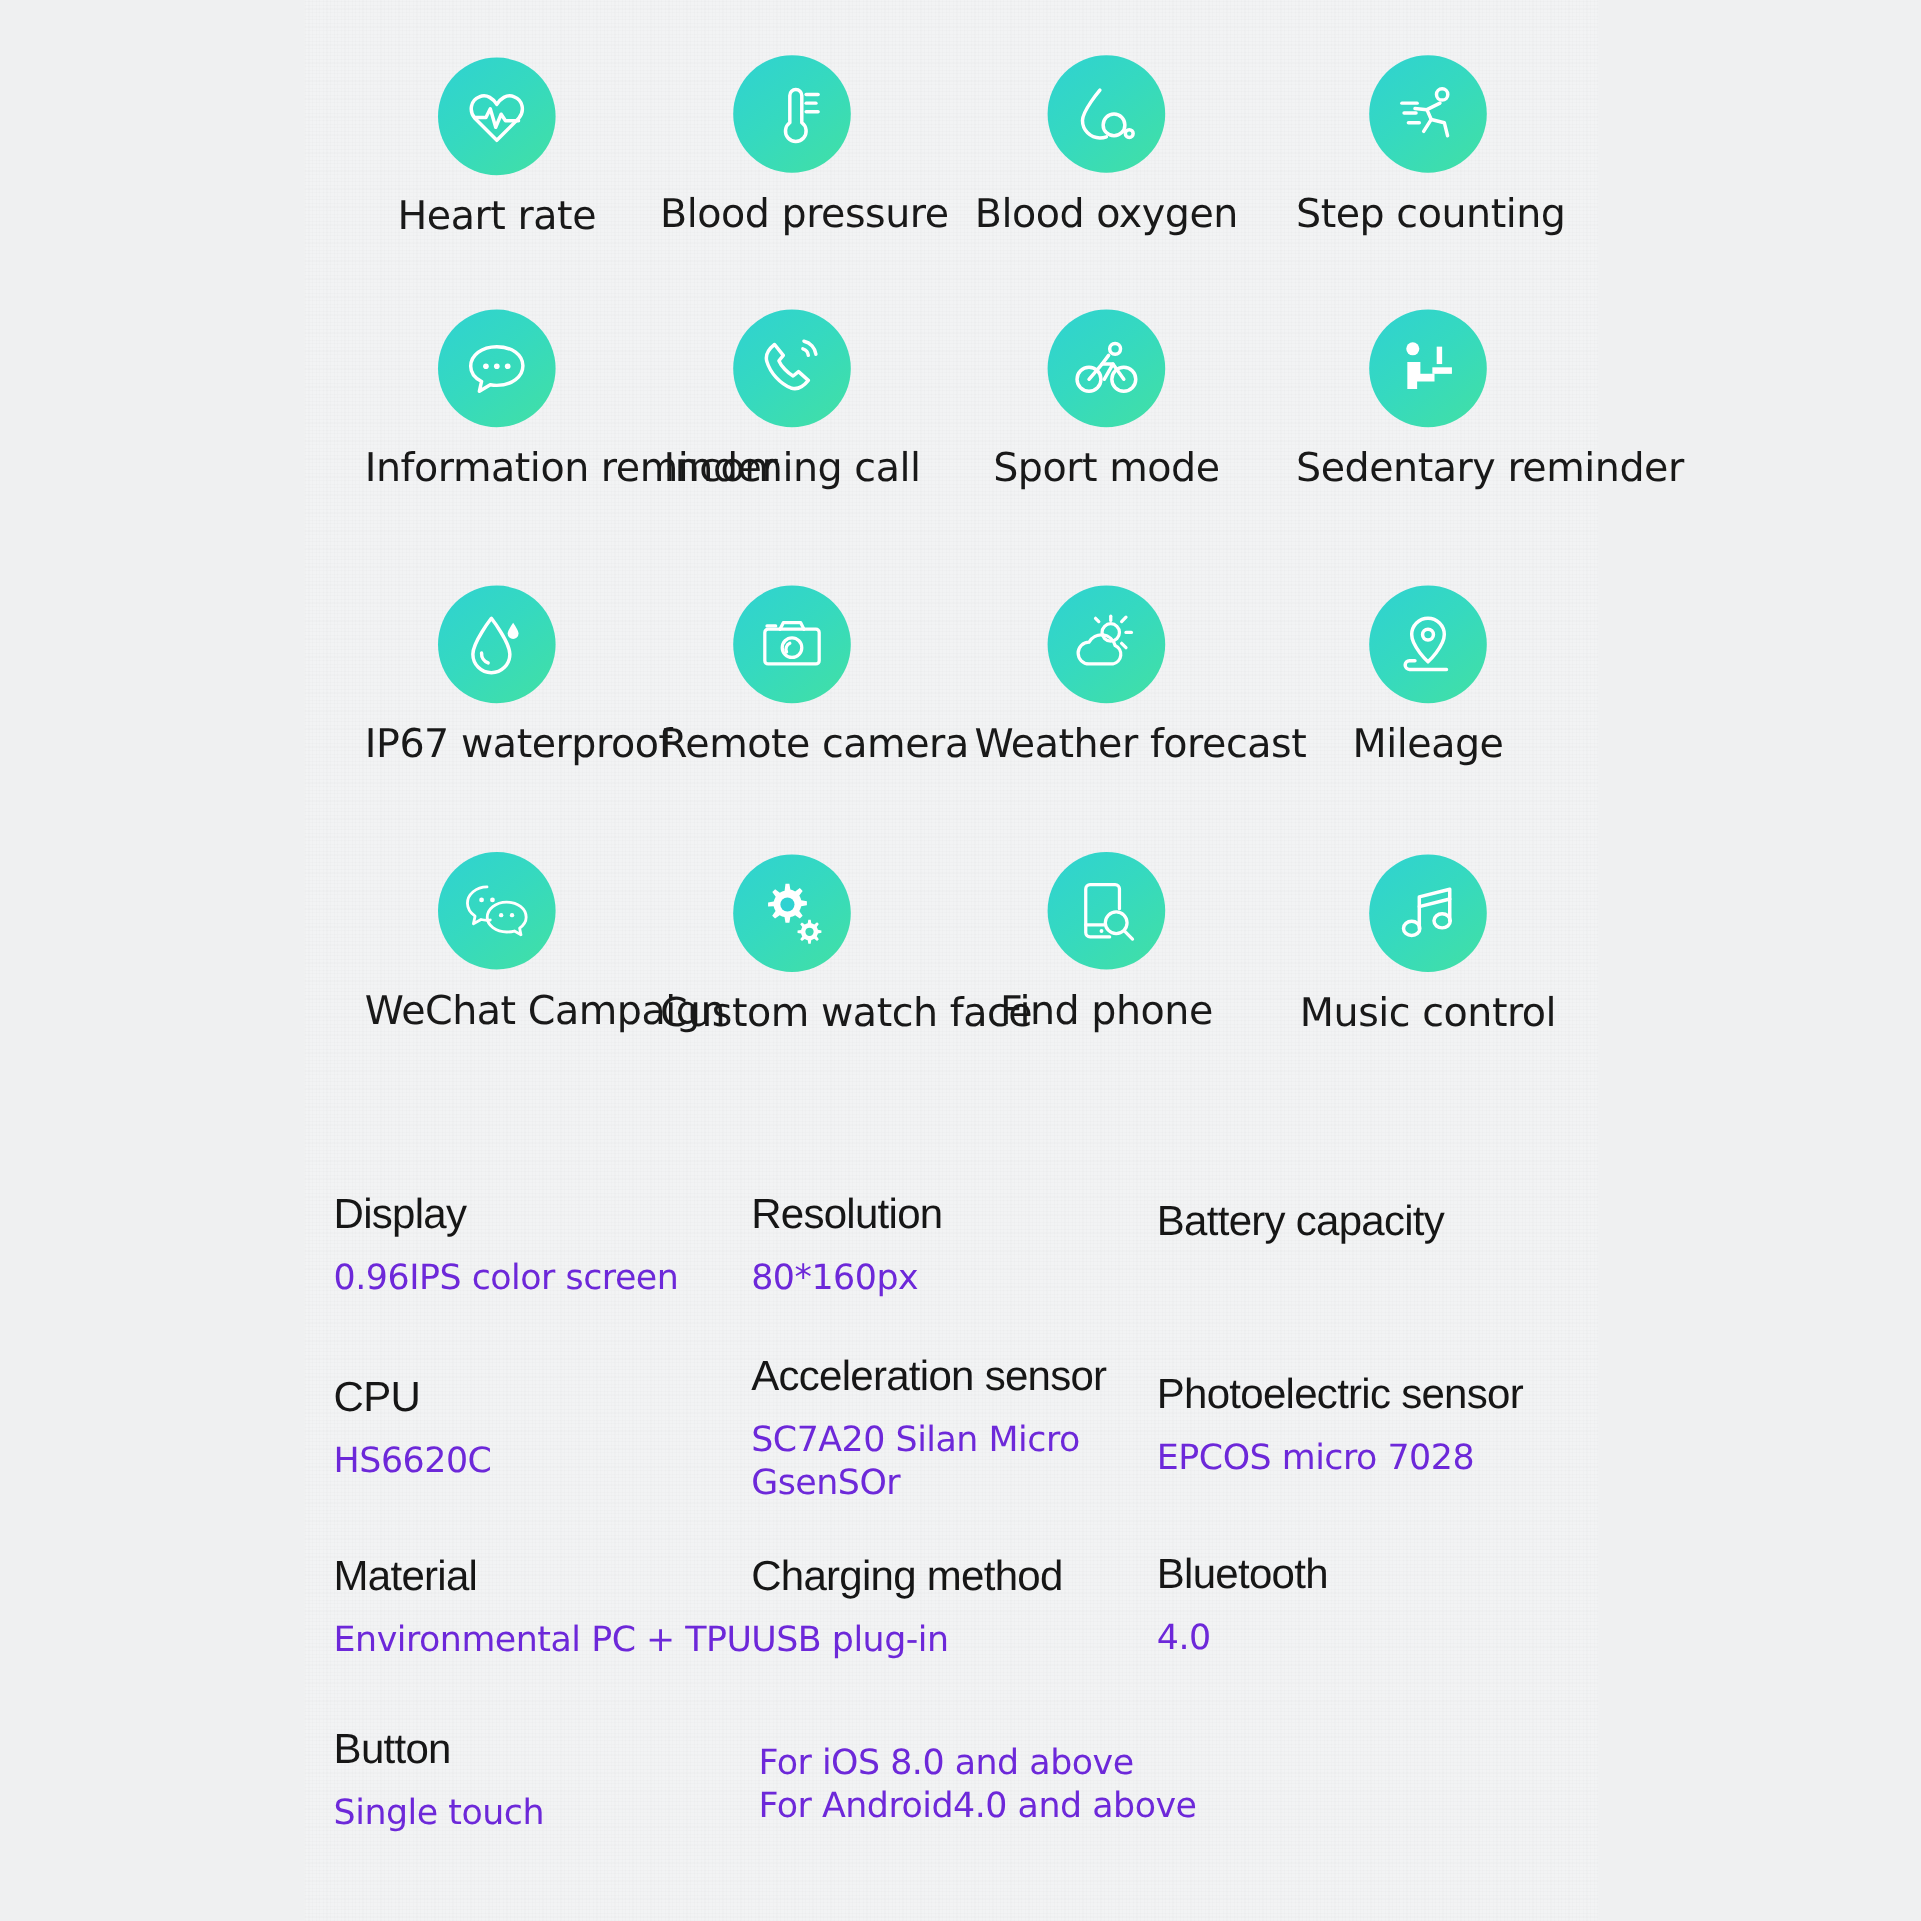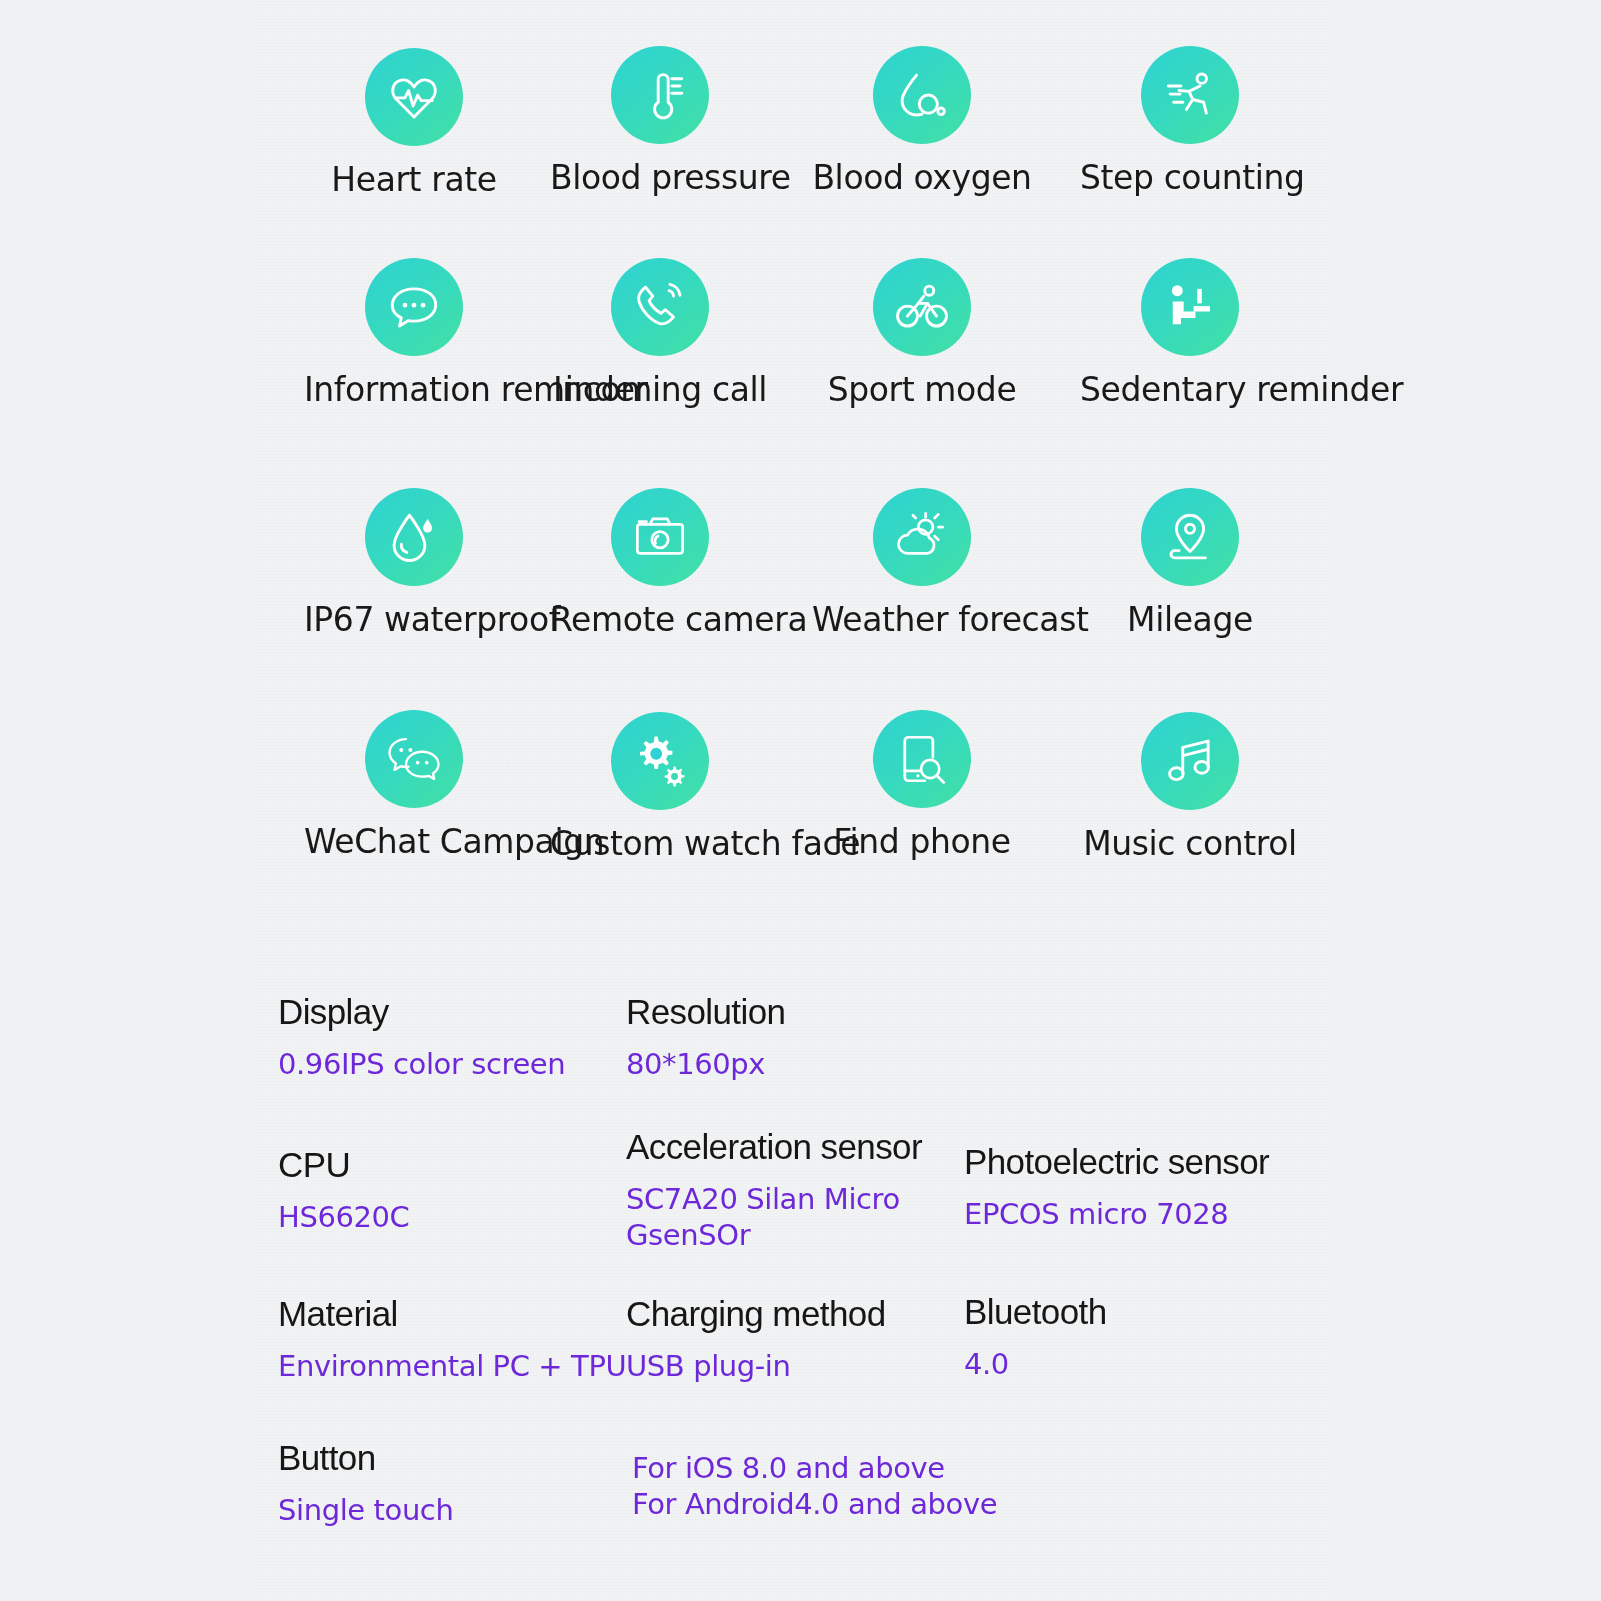--- a/index.html
+++ b/index.html
@@ -328,20 +328,21 @@
     </div>
 
     <div class="spec-item" style="left:372px; top:32px;">
       <div class="spec-title">Resolution</div>
       <div class="spec-value">
         <span class="line">80*160px</span>
       </div>
     </div>
 
     <div class="spec-item" style="left:710px; top:38px;">
+      <div class="spec-title">Battery capacity</div>
     </div>
 
     <div class="spec-item" style="left:24px; top:185px;">
       <div class="spec-title">CPU</div>
       <div class="spec-value">
         <span class="line">HS6620C</span>
       </div>
     </div>
 
     <div class="spec-item" style="left:372px; top:167px;">

